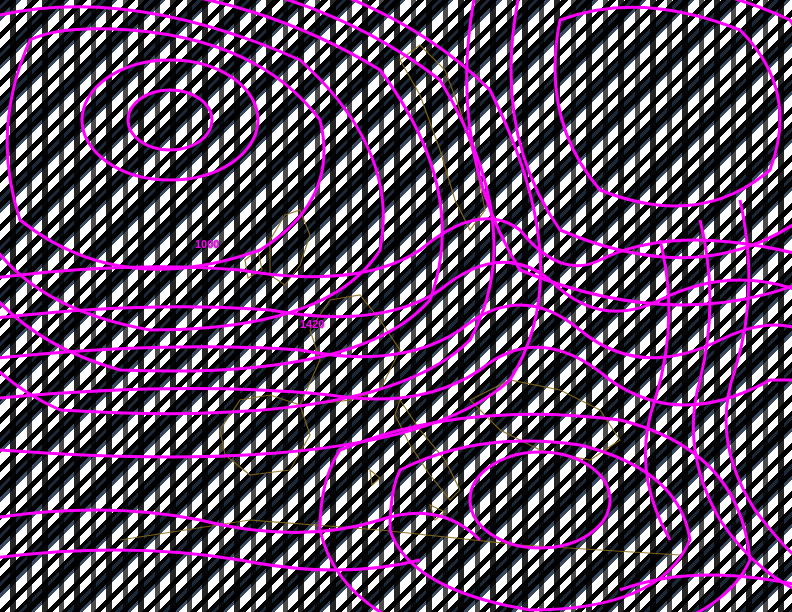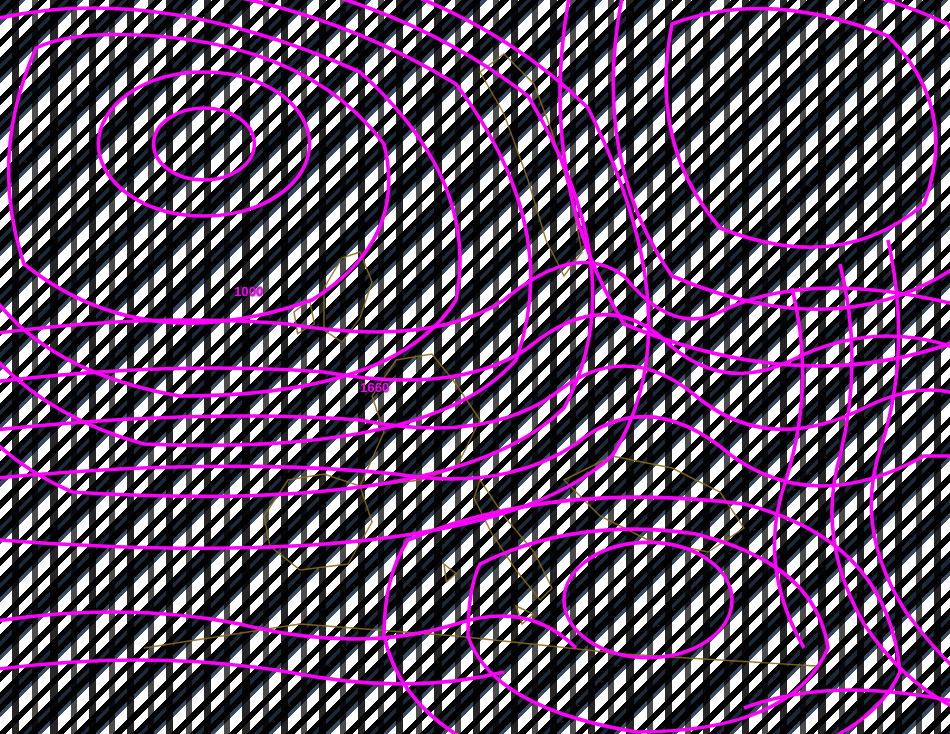--- a/index.html
+++ b/index.html
@@ -128,15 +128,15 @@
     <path class="isobar" d="M-20 560 Q120 540 240 560 Q340 580 420 560"></path>
     <path class="isobar" d="M620 590 Q700 560 820 590"></path>
 
     <path class="isobar" d="M700 220 Q720 300 700 380 Q680 450 720 520 Q760 580 820 600"></path>
     <path class="isobar" d="M740 200 Q760 290 735 370 Q710 440 755 510 Q800 570 820 570"></path>
     <path class="isobar" d="M660 240 Q680 320 655 400 Q630 470 670 540"></path>
   </svg>
 
   <div id="labels">
       <div class="isobar-label" style="left: 195px; top: 238px;">1000</div>
-      <div class="isobar-label" style="left: 300px; top: 318px;">1660</div>
+      <div class="isobar-label" style="left: 300px; top: 318px;">1420</div>
     </div>
 </div>
 
 </body></html>

